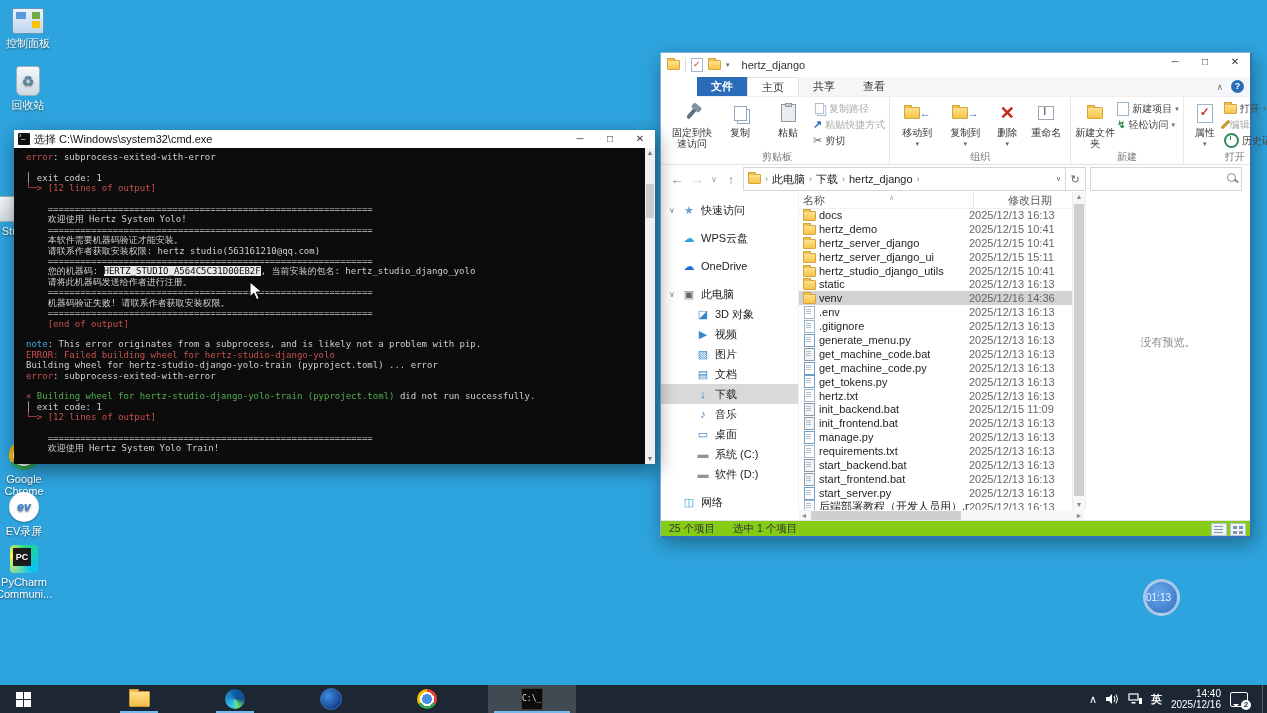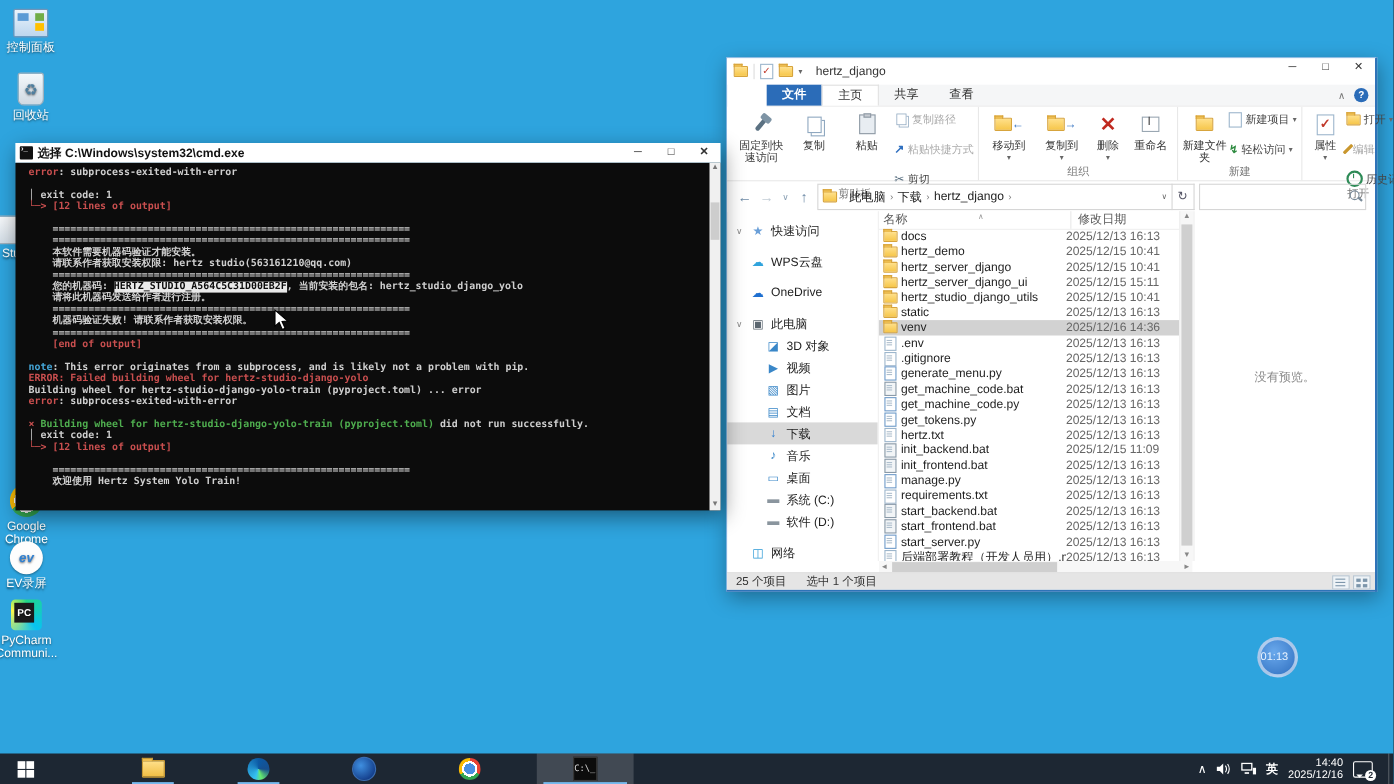--- a/index.html
+++ b/index.html
@@ -17,21 +17,21 @@
   .ic-bin{width:22px;height:28px;background:linear-gradient(#f4f8fb,#cfd9e2);border:1px solid #9fb0bd;border-radius:3px 3px 6px 6px;position:relative;color:#4f7f9f;font-size:14px;line-height:28px;}
   .ic-chrome{width:30px;height:30px;border-radius:50%;background:
      radial-gradient(circle at 50% 50%, #4a90e2 0 8px, #fff 8px 11px, transparent 11px),
      conic-gradient(#ea4335 0 120deg,#34a853 120deg 240deg,#fbbc05 240deg 360deg);}
   .ic-ev{width:30px;height:30px;border-radius:50%;background:#fdfdfd;box-shadow:0 1px 2px rgba(0,0,0,.35);color:#2f7fd0;font-size:12px;font-style:italic;font-weight:bold;line-height:30px;}
   .ic-pc{width:28px;height:28px;border-radius:4px;background:conic-gradient(#21d789,#07c3f2 40%,#fcf84a 80%,#21d789);position:relative;}
   .ic-pc::after{content:"PC";position:absolute;left:3px;top:3px;right:7px;bottom:7px;background:#1b1b1b;color:#fff;font-size:9px;font-weight:bold;line-height:18px;}
   .ic-stub{width:26px;height:24px;background:linear-gradient(#f7f9fb,#d3dde6);border:1px solid #9fb0bd;border-radius:3px;}
 
   
-  #cmd{left:14px;top:130px;width:641px;height:334px;z-index:5;box-shadow:2px 6px 18px rgba(0,0,0,.45);font-weight:bold;}
+  #cmd{left:14px;top:130px;width:641px;height:334px;z-index:5;box-shadow:2px 6px 18px rgba(0,0,0,.45);}
   #cmd .tbar{height:18px;background:#fff;display:flex;align-items:center;font-size:11px;color:#111;}
   #cmd .tbar .wicon{width:12px;height:12px;background:#111;margin:0 4px 0 4px;border-radius:1px;position:relative;}
   #cmd .tbar .wicon::after{content:"›_";position:absolute;left:1px;top:-1px;color:#fff;font-size:7px;}
   #cmd .tbar .ttl{flex:1;white-space:nowrap;overflow:hidden;}
   .capbtns{display:flex;height:100%;}
   .capbtn{width:30px;text-align:center;font-size:10px;color:#333;line-height:18px;}
   #cmd .body{position:absolute;left:0;top:18px;right:0;bottom:0;background:#0c0c0c;
     font-family:"DejaVu Sans Mono",monospace;font-size:9px;line-height:10.4px;
     padding:4px 0 0 12px;overflow:hidden;}
   .tl{min-height:10.4px;white-space:pre;}
@@ -63,21 +63,21 @@
   .tabright{position:absolute;right:6px;top:0;display:flex;gap:8px;align-items:center;height:100%;}
   .helpq{width:13px;height:13px;border-radius:50%;background:#2b6cb8;color:#fff;text-align:center;line-height:13px;font-size:9px;font-weight:bold;}
   .chevup{color:#777;font-size:9px;}
   
   .ribbon{height:67px;background:#fff;border-bottom:1px solid #e2e2e2;display:flex;align-items:stretch;padding-left:4px;}
   .rgroup{display:flex;flex-direction:column;border-right:1px solid #e8e8e8;padding:2px 4px 0 4px;}
   .ritems{flex:1;display:flex;align-items:flex-start;gap:2px;}
   .rgname{text-align:center;color:#777;font-size:10px;height:14px;line-height:14px;}
   .rlarge{width:46px;text-align:center;font-size:10px;color:#333;line-height:11px;padding-top:1px;}
   .rlarge .big{display:flex;justify-content:center;align-items:center;height:26px;margin-bottom:1px;}
-  .rsmallcol{display:flex;flex-direction:column;gap:12px;padding-top:2px;}
+  .rsmallcol{display:flex;flex-direction:column;gap:1px;padding-top:2px;}
   .rsmall{display:flex;align-items:center;gap:3px;font-size:10px;color:#444;height:15px;white-space:nowrap;}
   .dis{color:#aaa;}
   .car{font-size:7px;color:#666;}
   .xdel{color:#c0291f;font-size:18px;font-weight:bold;line-height:18px;}
   .ic-copy{display:inline-block;width:11px;height:13px;background:#fff;border:1px solid #8fa8c0;position:relative;box-shadow:3px 3px 0 -1px #fff,3px 3px 0 0 #8fa8c0;}
   .ic-paste{display:inline-block;width:13px;height:16px;background:#e8edf2;border:1px solid #8f9aa5;position:relative;}
   .ic-paste::before{content:"";position:absolute;left:3px;top:-2px;width:5px;height:2px;background:#c7ccd2;border:1px solid #8f9aa5;}
   .ic-pin{display:inline-block;width:4px;height:14px;background:#5b7182;transform:rotate(40deg);border-radius:2px;position:relative;}
   .ic-pin::before{content:"";position:absolute;top:-3px;left:-3px;width:10px;height:6px;background:#7e94a5;border-radius:2px;}
   .ic-ren{display:inline-block;width:14px;height:12px;border:1px solid #9aa7b2;position:relative;background:#fff;}
@@ -104,21 +104,21 @@
   .mag::after{content:"";position:absolute;left:6px;top:6px;width:5px;height:1.5px;background:#7a8b99;transform:rotate(40deg);}
   
   .main{position:absolute;left:0;right:0;top:139px;bottom:26px;display:flex;}
   .navpane{width:137px;overflow:hidden;padding-top:8px;}
   .nav-item{display:flex;align-items:center;height:20px;gap:5px;padding-left:8px;white-space:nowrap;color:#222;}
   .nav-item.sel{background:#d9d9d9;}
   .nav-item .chev{width:8px;color:#8a8a8a;font-size:8px;}
   .nav-item .nic{width:14px;text-align:center;font-size:11px;}
   .grpgap{height:8px;}
   .filepane{width:273px;position:relative;border-left:1px solid #f0f0f0;}
-  .fhdr{height:16px;display:flex;color:#5a5a5a;border-bottom:1px solid #f0f0f0;position:relative;}
+  .fhdr{height:16px;display:flex;color:#5a5a5a;border-bottom:1px solid #f0f0f0;position:relative;gap:28px;}
   .fhdr .hname{width:170px;padding-left:4px;line-height:16px;border-right:1px solid #e8e8e8;position:relative;}
   .fhdr .hname::after{content:"∧";position:absolute;top:-2px;left:90px;font-size:7px;color:#999;}
   .fhdr .hdate{flex:1;padding-left:6px;line-height:16px;}
   .frows{position:absolute;top:16px;left:0;right:0;bottom:0;overflow:hidden;}
   .frow{display:flex;align-items:center;height:13.9px;font-size:11px;}
   .frow.sel{background:#d2d2d2;}
   .frow .fic{width:20px;text-align:center;flex:0 0 20px;}
   .frow .fname{width:150px;flex:0 0 150px;white-space:nowrap;overflow:hidden;color:#1e1e1e;}
   .frow .fdate{flex:1;color:#666;white-space:nowrap;}
   .pg{display:inline-block;width:9px;height:11px;background:#fff;border:1px solid #9db6cc;position:relative;vertical-align:middle;}
@@ -127,21 +127,21 @@
   .pg.py{border-color:#6f9bc9;}
   .vscroll{width:12px;background:#f7f7f7;position:relative;border-left:1px solid #eee;}
   .vscroll .a{position:absolute;left:0;right:0;height:10px;color:#888;font-size:7px;text-align:center;line-height:10px;}
   .vscroll .thumb{position:absolute;left:1px;right:1px;top:12px;bottom:14px;background:#cfcfcf;}
   .prevpane{flex:1;border-left:1px solid #eee;position:relative;}
   .prevtxt{position:absolute;left:0;right:0;top:45%;text-align:center;color:#8a8a8a;}
   
   .hscroll{position:absolute;left:138px;width:285px;bottom:15px;height:11px;background:#f7f7f7;}
   .hscroll .a{position:absolute;top:0;bottom:0;width:10px;color:#888;font-size:7px;line-height:11px;text-align:center;}
   .hscroll .thumb{position:absolute;top:1px;bottom:1px;left:12px;width:150px;background:#cfcfcf;}
-  .statusbar{position:absolute;left:0;right:0;bottom:0;height:15px;border-top:1px solid #e2e2e2;display:flex;align-items:center;gap:18px;padding-left:8px;font-size:10.5px;color:#333;background:#e5e5e5;}
+  .statusbar{position:absolute;left:0;right:0;bottom:0;height:15px;border-top:1px solid #e2e2e2;display:flex;align-items:center;gap:18px;padding-left:8px;font-size:10.5px;color:#333;background:#84cc16;}
   .viewbtns{position:absolute;right:4px;top:2px;display:flex;gap:3px;}
   .vb{width:14px;height:11px;border:1px solid #b9c6d1;background:#eef3f7;position:relative;}
   .vb.det::after{content:"";position:absolute;left:2px;top:2px;width:9px;height:1px;background:#7d96ab;box-shadow:0 3px 0 #7d96ab,0 6px 0 #7d96ab;}
   .vb.thumbs::after{content:"";position:absolute;left:2px;top:2px;width:4px;height:3px;background:#7d96ab;box-shadow:6px 0 0 #7d96ab,0 5px 0 #7d96ab,6px 5px 0 #7d96ab;}
 
   
   #taskbar{position:absolute;left:0;bottom:0;width:100%;height:28px;background:#1d2733;z-index:10;}
   .tbtn{position:absolute;top:0;height:28px;display:flex;align-items:center;justify-content:center;}
   .tbtn.open::after{content:"";position:absolute;left:6px;right:6px;bottom:0;height:2px;background:#76b9ed;}
   .tbtn.activewin{background:rgba(255,255,255,.16);}
@@ -209,20 +209,21 @@
         <span class="capbtn">✕</span>
       </span>
     </div>
     <div class="body">
         <div class="tl"><span class="r">error</span><span class="w">: subprocess-exited-with-error</span></div>
         <div class="tl">&nbsp;</div>
         <div class="tl"><span class="w">│ exit code: 1</span></div>
         <div class="tl"><span class="r">└─&gt; [12 lines of output]</span></div>
         <div class="tl">&nbsp;</div>
         <div class="tl"><span class="w">    ============================================================</span></div>
+        <div class="tl"><span class="w">    欢迎使用 Hertz System Yolo!</span></div>
         <div class="tl"><span class="w">    ============================================================</span></div>
         <div class="tl"><span class="w">    本软件需要机器码验证才能安装。</span></div>
         <div class="tl"><span class="w">    请联系作者获取安装权限: hertz studio(563161210@qq.com)</span></div>
         <div class="tl"><span class="w">    ============================================================</span></div>
         <div class="tl"><span class="w">    您的机器码: </span><span class="hl">HERTZ_STUDIO_A564C5C31D00EB2F</span><span class="w">, 当前安装的包名: hertz_studio_django_yolo</span></div>
         <div class="tl"><span class="w">    请将此机器码发送给作者进行注册。</span></div>
         <div class="tl"><span class="w">    ============================================================</span></div>
         <div class="tl"><span class="w">    机器码验证失败! 请联系作者获取安装权限。</span></div>
         <div class="tl"><span class="w">    ============================================================</span></div>
         <div class="tl"><span class="r">    [end of output]</span></div>

